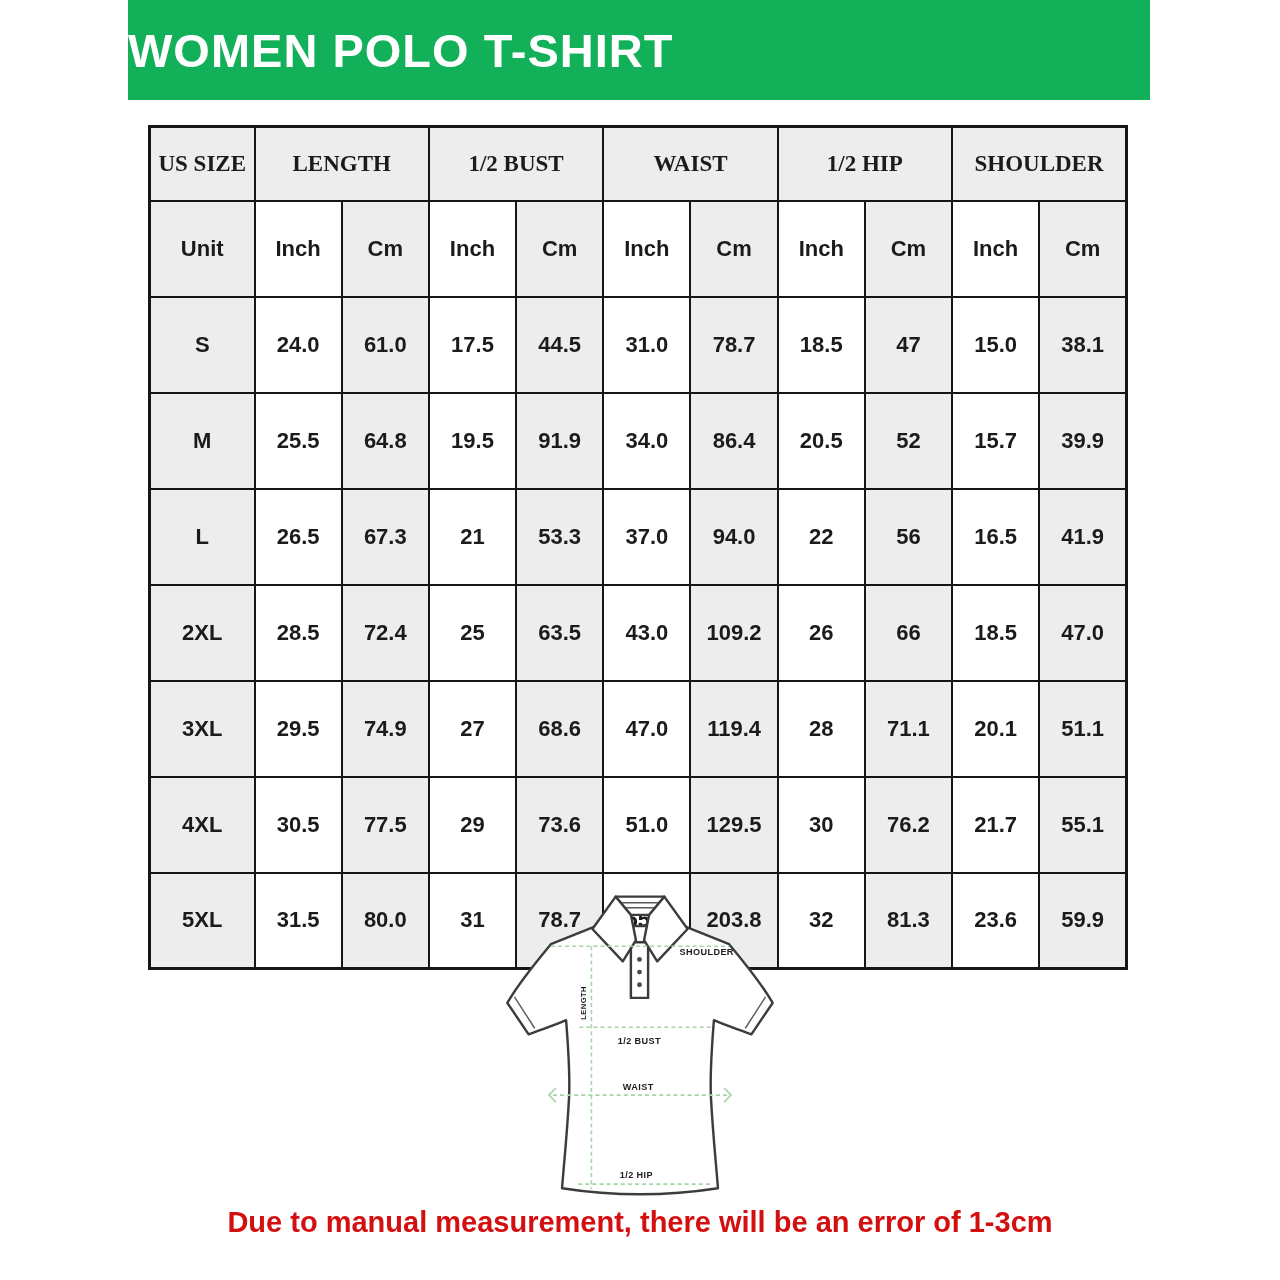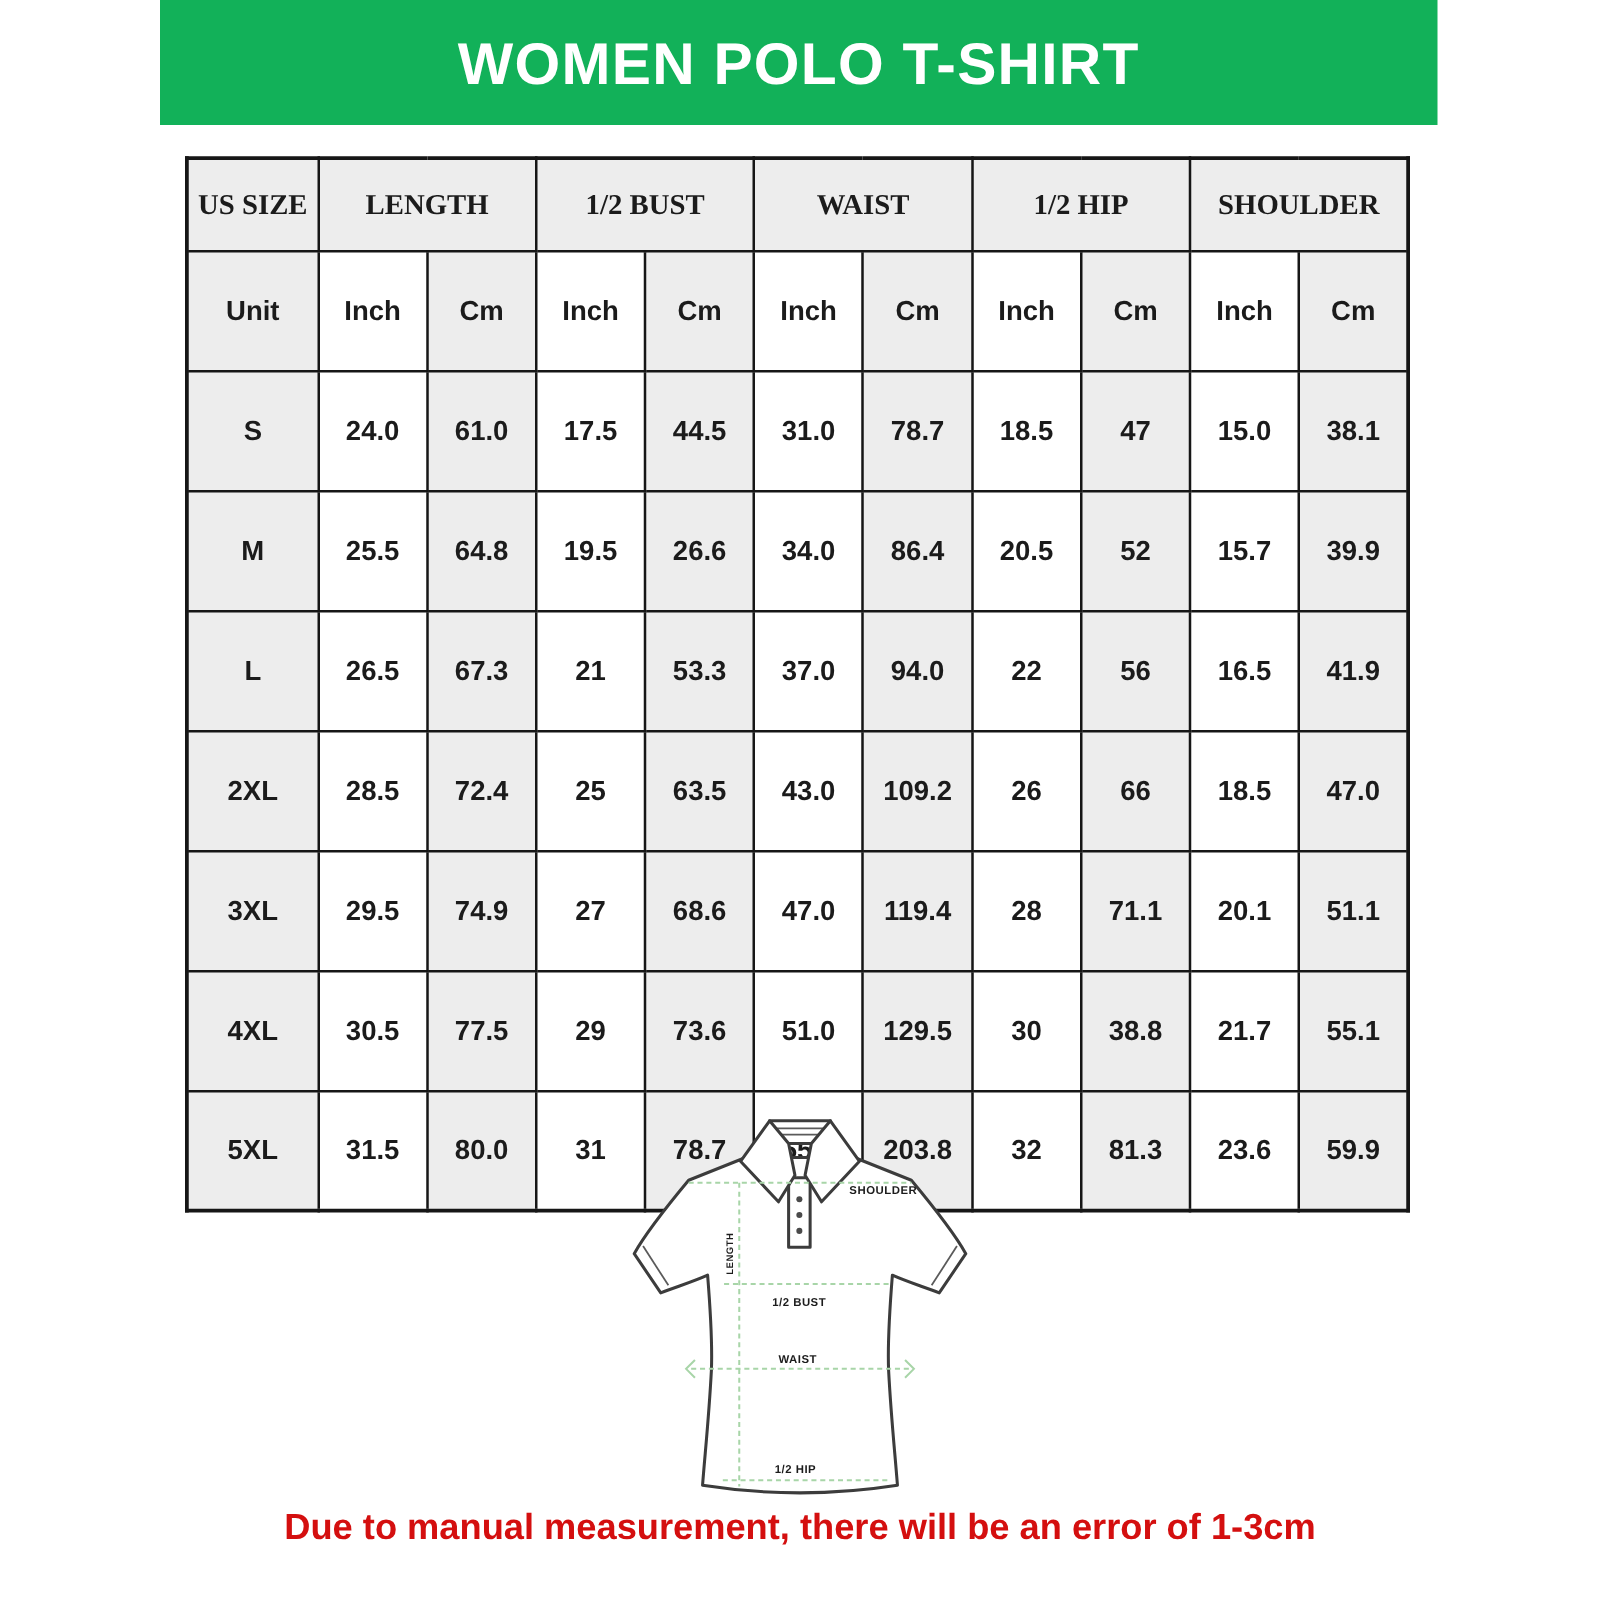--- a/index.html
+++ b/index.html
@@ -11,21 +11,21 @@
     --dash-green:#a8d5a8;
   }
   html,body{margin:0;padding:0;background:#ffffff;}
   body{
     width:1280px;height:1280px;position:relative;overflow:hidden;
     font-family:"Liberation Sans", sans-serif;
   }
   .banner{
     position:absolute;left:128px;top:0;width:1022px;height:100px;
     background:var(--banner-green);
-    display:flex;align-items:center;justify-content:center;
+    display:flex;align-items:center;
   }
   .banner .title{
     color:#ffffff;font-size:47px;font-weight:bold;letter-spacing:1px;margin:0;
   }
   table.size-table{
     position:absolute;left:148px;top:125px;width:980px;
     border-collapse:collapse;table-layout:fixed;
     border:3px solid var(--border-black);
   }
   table.size-table td{
@@ -100,21 +100,21 @@
         <td class="c-white">18.5</td>
         <td class="c-gray">47</td>
         <td class="c-white">15.0</td>
         <td class="c-gray">38.1</td>
       </tr>
       <tr class="data-row">
         <td class="c-gray">M</td>
         <td class="c-white">25.5</td>
         <td class="c-gray">64.8</td>
         <td class="c-white">19.5</td>
-        <td class="c-gray">26.6</td>
+        <td class="c-gray">91.9</td>
         <td class="c-white">34.0</td>
         <td class="c-gray">86.4</td>
         <td class="c-white">20.5</td>
         <td class="c-gray">52</td>
         <td class="c-white">15.7</td>
         <td class="c-gray">39.9</td>
       </tr>
       <tr class="data-row">
         <td class="c-gray">L</td>
         <td class="c-white">26.5</td>
@@ -156,21 +156,21 @@
       </tr>
       <tr class="data-row">
         <td class="c-gray">4XL</td>
         <td class="c-white">30.5</td>
         <td class="c-gray">77.5</td>
         <td class="c-white">29</td>
         <td class="c-gray">73.6</td>
         <td class="c-white">51.0</td>
         <td class="c-gray">129.5</td>
         <td class="c-white">30</td>
-        <td class="c-gray">38.8</td>
+        <td class="c-gray">76.2</td>
         <td class="c-white">21.7</td>
         <td class="c-gray">55.1</td>
       </tr>
       <tr class="data-row">
         <td class="c-gray">5XL</td>
         <td class="c-white">31.5</td>
         <td class="c-gray">80.0</td>
         <td class="c-white">31</td>
         <td class="c-gray">78.7</td>
         <td class="c-white">55.0</td>

